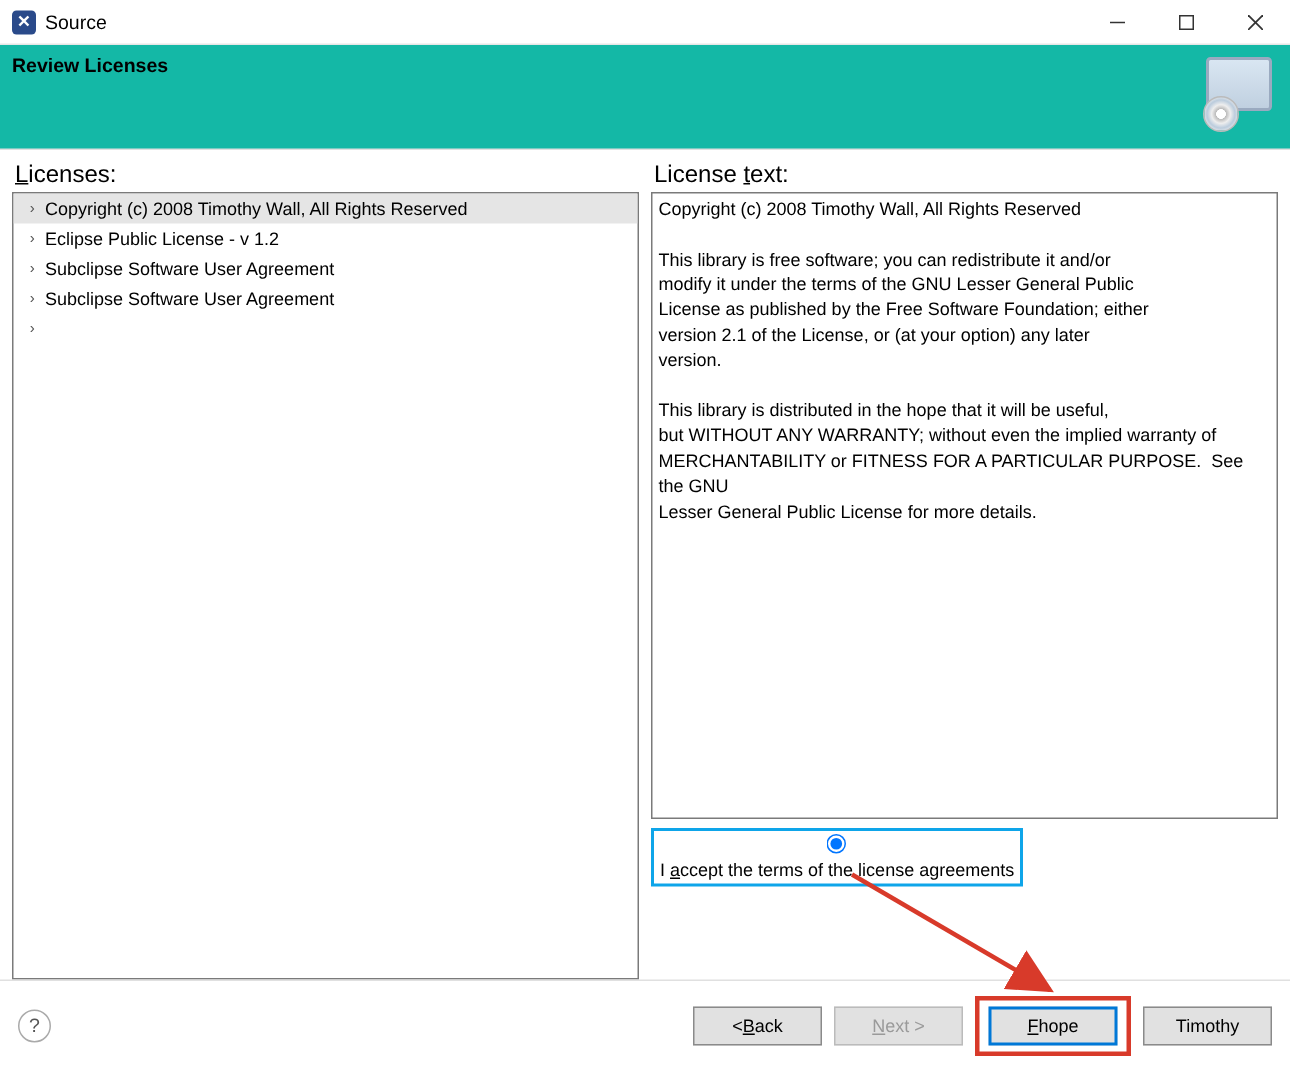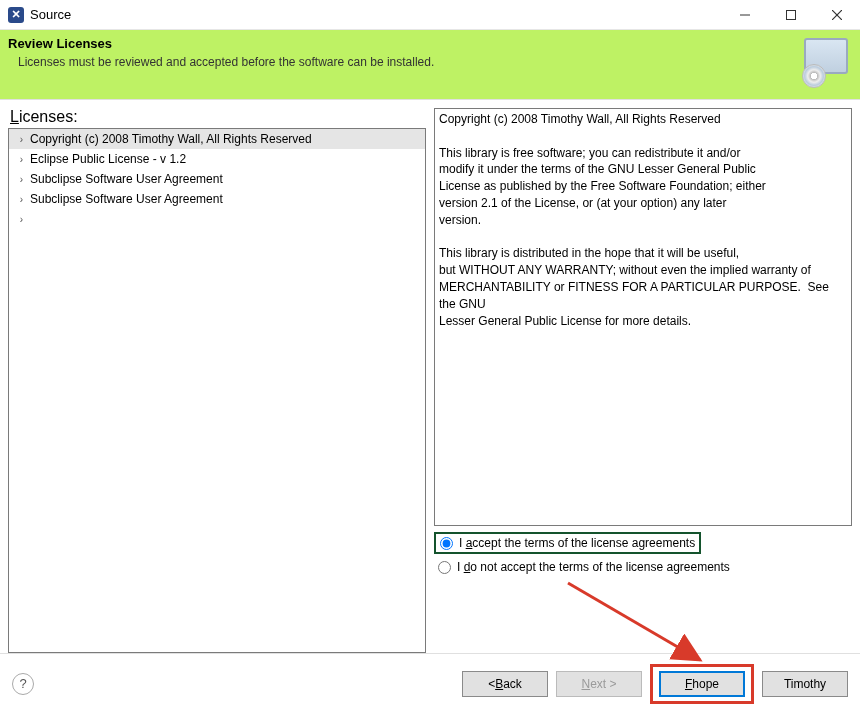--- a/index.html
+++ b/index.html
@@ -31,21 +31,21 @@
   .titlebar .spacer { flex: 1; }
   .winbtn {
     width: 46px; height: 30px;
     display:flex; align-items:center; justify-content:center;
     font-size: 14px;
     color:#333;
   }
 
   .header {
     height: 70px;
-    background: #bef264;
+    background: #14b8a6;
     display:flex;
     align-items:flex-start;
     padding: 6px 12px 6px 8px;
     border-bottom: 1px solid #e0e0e0;
     position:relative;
   }
   .header .htext { flex:1; }
   .header .htitle {
     font-weight: bold;
     font-size: 13px;
@@ -135,22 +135,23 @@
     flex-direction:column;
     gap:4px;
   }
   .radiorow {
     display:flex;
     align-items:center;
     gap:4px;
     padding:2px 4px;
   }
   .radiorow.hl {
-    border: 2px solid #14532d;
+    border: 2px solid #0ea5e9;
     width:fit-content;
+    flex-direction:column;
   }
   .radiorow input { margin:0 2px 0 0; }
   .radiorow .mn { text-decoration: underline; }
 
   .buttonbar {
     height: 60px;
     border-top: 1px solid #e0e0e0;
     display:flex;
     align-items:center;
     padding: 0 12px;
@@ -213,21 +214,20 @@
     <svg width="10" height="10">
         <line x1="0" y1="0" x2="10" y2="10" stroke="#333" stroke-width="1.2"></line>
         <line x1="10" y1="0" x2="0" y2="10" stroke="#333" stroke-width="1.2"></line>
       </svg>
   </div>
 </div>
 
 <div class="header">
   <div class="htext">
     <div class="htitle">Review Licenses</div>
-    <div class="hdesc">Licenses must be reviewed and accepted before the software can be installed.</div>
   </div>
   <div class="hicon">
     <div class="monitor"></div>
     <div class="cd"></div>
   </div>
 </div>
 
 <div class="body">
   <div class="leftcol">
     <div class="col-label">
@@ -249,41 +249,40 @@
         <div class="licitem">
           <span class="chev">›</span>
           <span>Subclipse Software User Agreement</span>
         </div>
         <div class="licitem">
           <span class="chev">›</span>
         </div>
       </div>
   </div>
   <div class="rightcol">
+    <div class="col-label">
+      <span>License </span><span class="mn">t</span><span>ext:</span>
+    </div>
     <div class="textbox">Copyright (c) 2008 Timothy Wall, All Rights Reserved
 
 This library is free software; you can redistribute it and/or
 modify it under the terms of the GNU Lesser General Public
 License as published by the Free Software Foundation; either
 version 2.1 of the License, or (at your option) any later
 version.
 
 This library is distributed in the hope that it will be useful,
 but WITHOUT ANY WARRANTY; without even the implied warranty of
 MERCHANTABILITY or FITNESS FOR A PARTICULAR PURPOSE.  See the GNU
 Lesser General Public License for more details.</div>
     <div class="radios">
       <label class="radiorow hl">
         <input type="radio" name="accept" id="radio-accept" checked="" style="">
         <span><span>I </span><span class="mn">a</span><span>ccept the terms of the license agreements</span></span>
       </label>
-      <label class="radiorow">
-        <input type="radio" name="accept" id="radio-decline" style="">
-        <span><span>I </span><span class="mn">d</span><span>o not accept the terms of the license agreements</span></span>
-      </label>
     </div>
   </div>
 </div>
 
 <div class="buttonbar">
   <div class="helpbtn">?</div>
   <div class="spacer"></div>
   <div class="btn">
     <span>&lt; </span>
       <span class="mn">B</span>

